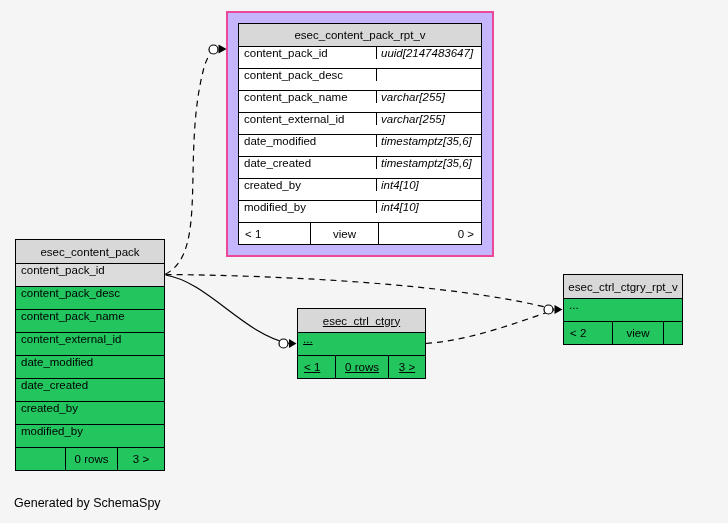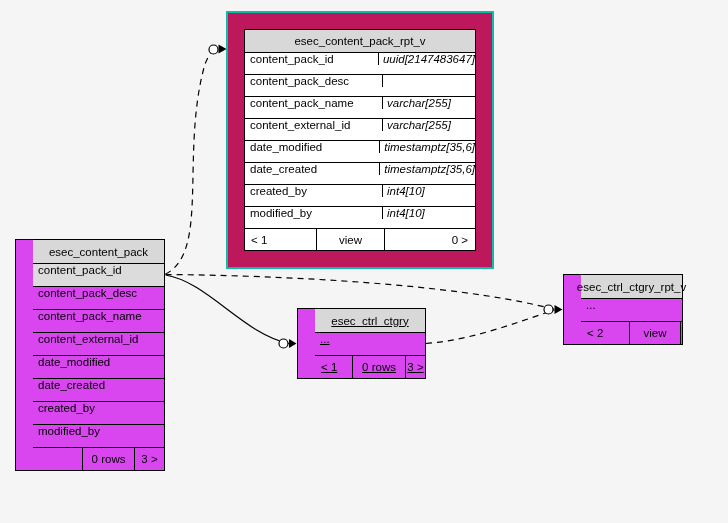--- a/index.html
+++ b/index.html
@@ -1,20 +1,20 @@
 <!DOCTYPE html>
 <html style="--page_bg: #f5f5f5; --header_bg: #d8d8d8; --pk_bg: #dcdcdc;"><head>
 <meta charset="utf-8">
 <style>
   html,body{margin:0;padding:0;}
   body{background:var(--page_bg,#f5f5f5);font-family:"Liberation Sans",sans-serif;color:#000;}
   #canvas{position:relative;width:728px;height:523px;background:var(--page_bg,#f5f5f5);overflow:hidden;}
   #rel-layer{position:absolute;left:0;top:0;width:728px;height:523px;}
-  .tbl{position:absolute;background:#d946ef;border:1px solid #000;box-sizing:border-box;font-size:11.5px;padding-left:17px;}
-  .tbl-double{position:absolute;background:#be185d;border:2px solid #14b8a6;padding:16px;box-sizing:border-box;}
+  .tbl{position:absolute;background:#22c55e;border:1px solid #000;box-sizing:border-box;font-size:11.5px;}
+  .tbl-double{position:absolute;background:#c4b5fd;border:2px solid #ec4899;padding:10px;box-sizing:border-box;}
   .tbl-inner{border:1px solid #000;background:#fff;font-size:11.5px;}
   .hdr{height:22px;display:flex;align-items:center;justify-content:center;
        background:var(--header_bg,#d8d8d8);box-sizing:border-box;cursor:pointer;}
   .row{height:22px;display:flex;align-items:flex-start;border-top:1px solid #000;box-sizing:border-box;}
   .tall .hdr{height:23px;}
   .tall .row{height:23px;}
   .pk{background:var(--pk_bg,#dcdcdc);}
   .cname{display:flex;align-items:center;padding-left:5px;box-sizing:border-box;}
   .two .cname{width:138px;border-right:1px solid #000;}
   .ctype{flex:1;display:flex;align-items:center;padding-left:4px;box-sizing:border-box;font-style:italic;}
@@ -155,13 +155,14 @@
     <div class="row">
       <span class="cname">...</span>
     </div>
     <div class="foot">
       <span class="fcell f-left" style="width:48px">&lt; 2</span>
       <span class="fcell f-center" style="width:51px">view</span>
       <span class="fcell f-center f-rest"></span>
     </div>
   </div>
 
+  <div id="caption">Generated by SchemaSpy</div>
 </div>
 
 </body></html>

